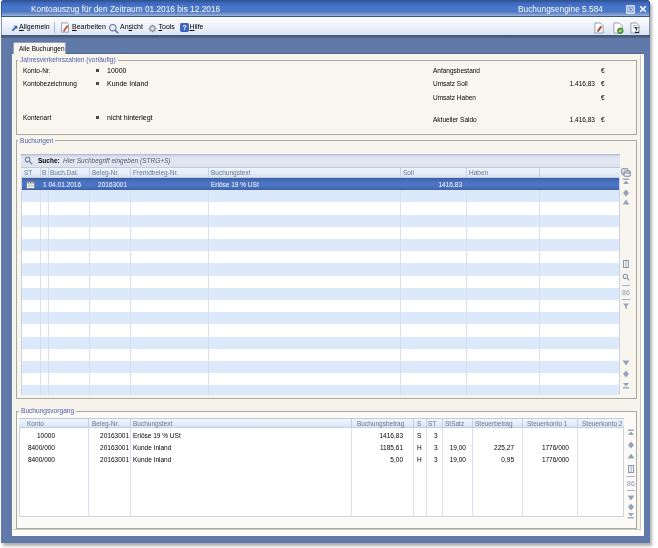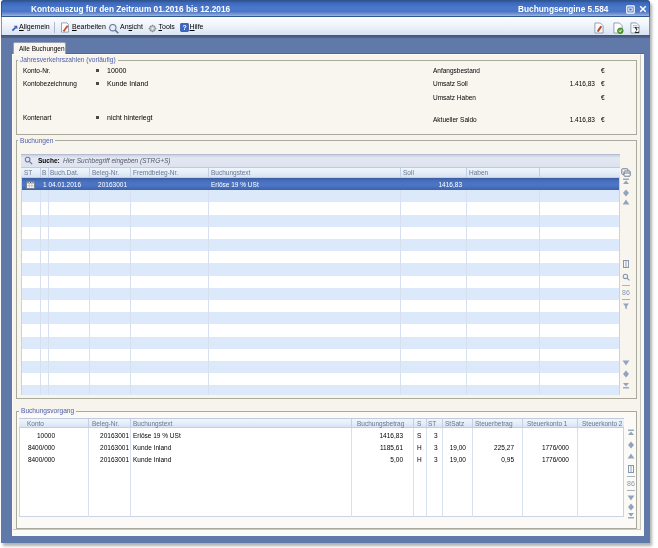--- a/index.html
+++ b/index.html
@@ -1,21 +1,21 @@
 <!DOCTYPE html>
 <html><head>
 <meta charset="utf-8">
 <style>
 * { margin:0; padding:0; box-sizing:border-box; }
 html,body { width:658px; height:548px; background:#fff; font-family:"Liberation Sans",sans-serif; overflow:hidden; position:relative; -webkit-font-smoothing:antialiased; will-change:transform; }
 .abs { position:absolute; }
 #win { position:absolute; left:1px; top:0; width:649px; height:543px; background:#6179a8; border-radius:3px 3px 0 0; box-shadow:2px 3px 3px rgba(125,125,130,.6); }
 #titlebar { position:absolute; left:1px; top:0; width:649px; height:17px; border-radius:3px 3px 0 0; border:1px solid #30568f; background:linear-gradient(#35529e 0%, #3d68bb 12%, #4a78ca 45%, #4a76c6 70%, #84a0d2 92%, #a3b6dc 100%); }
-#titlebar .tl { position:absolute; left:9px; top:3px; color:#fff; font-size:8.3px; font-weight:bold;padding-left:20px; }
-#titlebar .tr { position:absolute; left:516px; top:3px; color:#fff; font-size:8.3px; font-weight:bold; }
+#titlebar .tl { position:absolute; left:9px; top:3px; color:#fff; font-size:8.3px; font-weight:normal;padding-left:20px; }
+#titlebar .tr { position:absolute; left:516px; top:3px; color:#fff; font-size:8.3px; font-weight:normal; }
 #toolbar { position:absolute; left:1px; top:17px; width:649px; height:18px; background:linear-gradient(#fcfdfe 0%, #f0f4fb 45%, #d9e5f4 100%); border-left:1px solid #8593b0; border-right:1px solid #8593b0; }
 #tbline { position:absolute; left:1px; top:35px; width:649px; height:3px; background:linear-gradient(#42547c,#556686); }
 .titem { position:absolute; font-size:7px; line-height:8px; color:#000; }
 .tsep { position:absolute; width:1px; height:11px; background:#aebacf; }
 u { text-decoration:underline; }
 #inner { position:absolute; left:12px; top:54px; width:632px; height:482px; background:#fbfaf6; }
 #panel { position:absolute; left:13px; top:54px; width:628px; height:476px; background:#f6f4ec; border-right:1px solid #c9c9bc; border-bottom:1px solid #c9c9bc; border-top:1px solid #fdfcf8; }
 #bandline { position:absolute; left:66px; top:53px; width:578px; height:1px; background:#566689; }
 #tab { position:absolute; left:13px; top:42px; width:53px; height:12px; background:#f7f5ed; border:1px solid #93a1bd; border-bottom:none; border-radius:2px 2px 0 0; font-size:6.5px; color:#000; padding-left:5px; line-height:12px; }
 .fs { position:absolute; border:1px solid #aaaa9c; background:#f8f6ef; }

